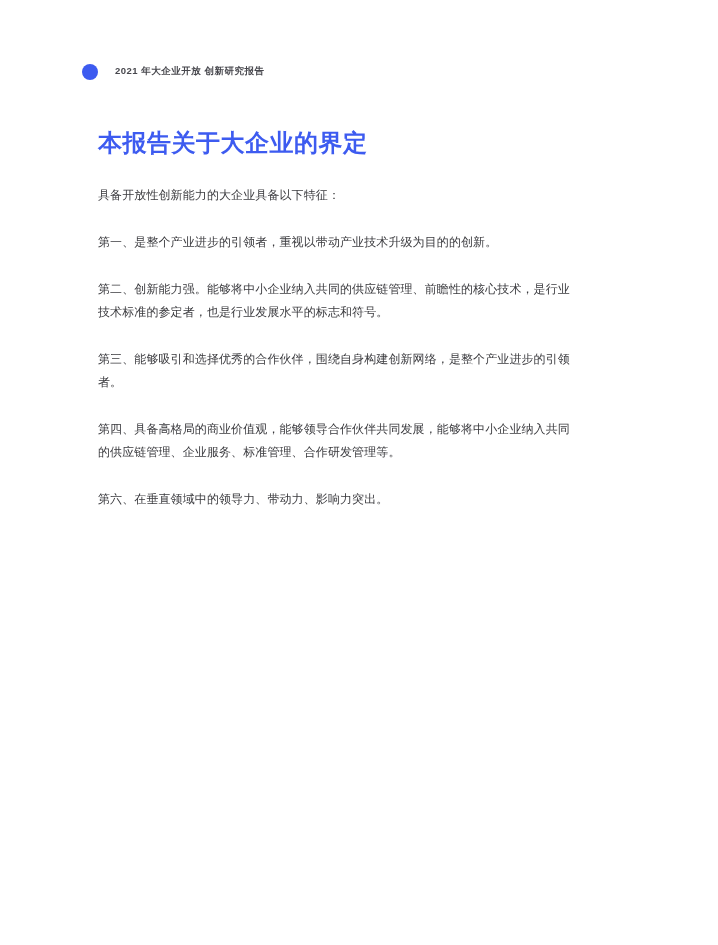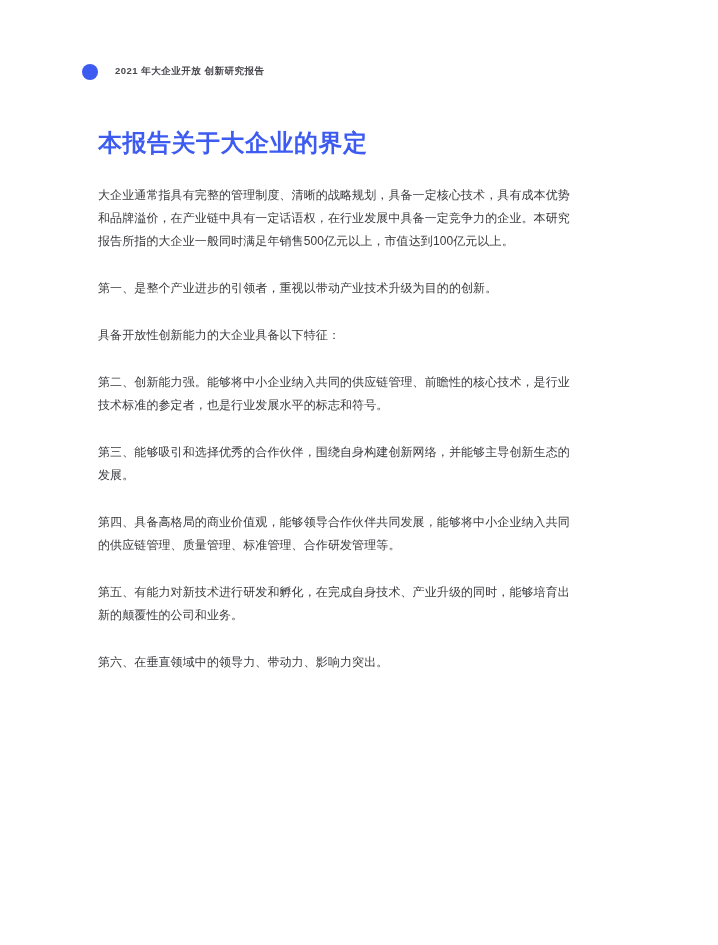--- a/index.html
+++ b/index.html
@@ -90,27 +90,25 @@
 
   <header class="page-header">
     <span class="dot"></span>
     <span class="header-label">2021 年大企业开放 创新研究报告</span>
   </header>
 
   <main class="content">
 
     <section class="section-definition">
       <h1 class="section-heading">本报告关于大企业的界定</h1>
-      <p>大企业通常指具有完整的管理制度、清晰的战略规划，具备一定核心技术，具有成本优势和品牌溢价，在产业链中具有一定话语权，在行业发展中具备一定竞争力的企业。本研究报告所指的大企业一般同时满足年销售500亿元以上，市值达到100亿元以上。</p>
+      <p>具备开放性创新能力的大企业具备以下特征：</p>
       <p>第一、是整个产业进步的引领者，重视以带动产业技术升级为目的的创新。</p>
-      <p>具备开放性创新能力的大企业具备以下特征：</p>
       <p>第二、创新能力强。能够将中小企业纳入共同的供应链管理、前瞻性的核心技术，是行业技术标准的参定者，也是行业发展水平的标志和符号。</p>
-      <p>第三、能够吸引和选择优秀的合作伙伴，围绕自身构建创新网络，并能够主导创新生态的发展。</p>
-      <p>第四、具备高格局的商业价值观，能够领导合作伙伴共同发展，能够将中小企业纳入共同的供应链管理、质量管理、标准管理、合作研发管理等。</p>
-      <p>第五、有能力对新技术进行研发和孵化，在完成自身技术、产业升级的同时，能够培育出新的颠覆性的公司和业务。</p>
+      <p>第三、能够吸引和选择优秀的合作伙伴，围绕自身构建创新网络，是整个产业进步的引领者。</p>
+      <p>第四、具备高格局的商业价值观，能够领导合作伙伴共同发展，能够将中小企业纳入共同的供应链管理、企业服务、标准管理、合作研发管理等。</p>
       <p>第六、在垂直领域中的领导力、带动力、影响力突出。</p>
     </section>
 
     <section class="section-method">
     </section>
 
   </main>
 
 
 </div>

